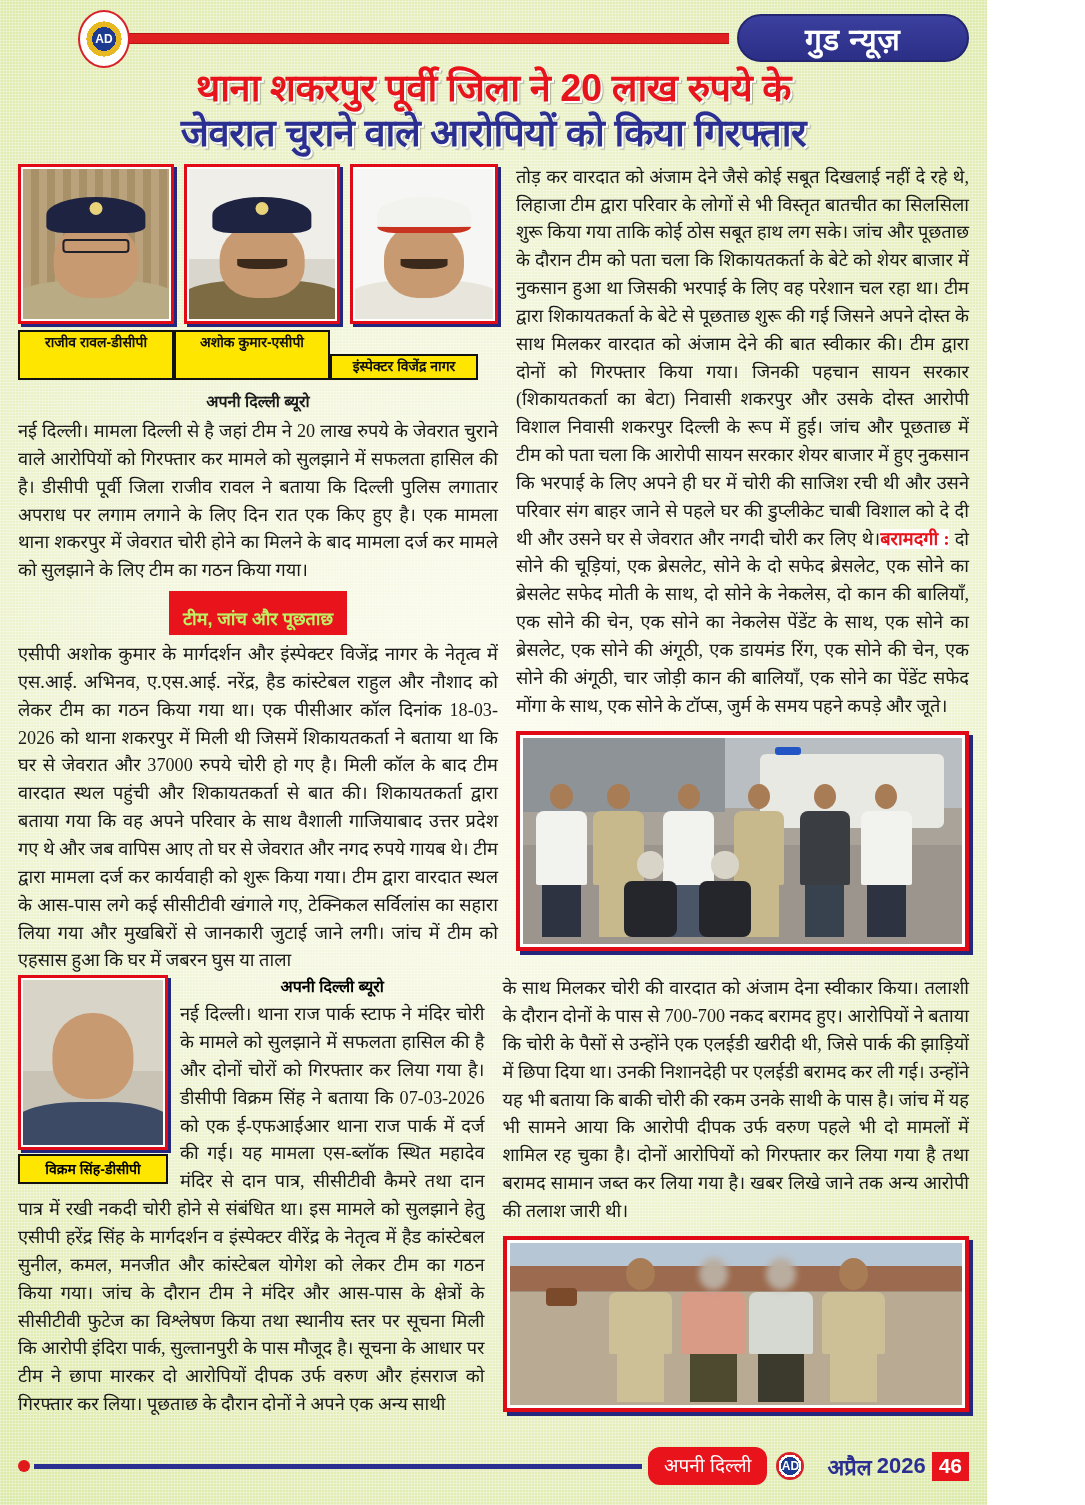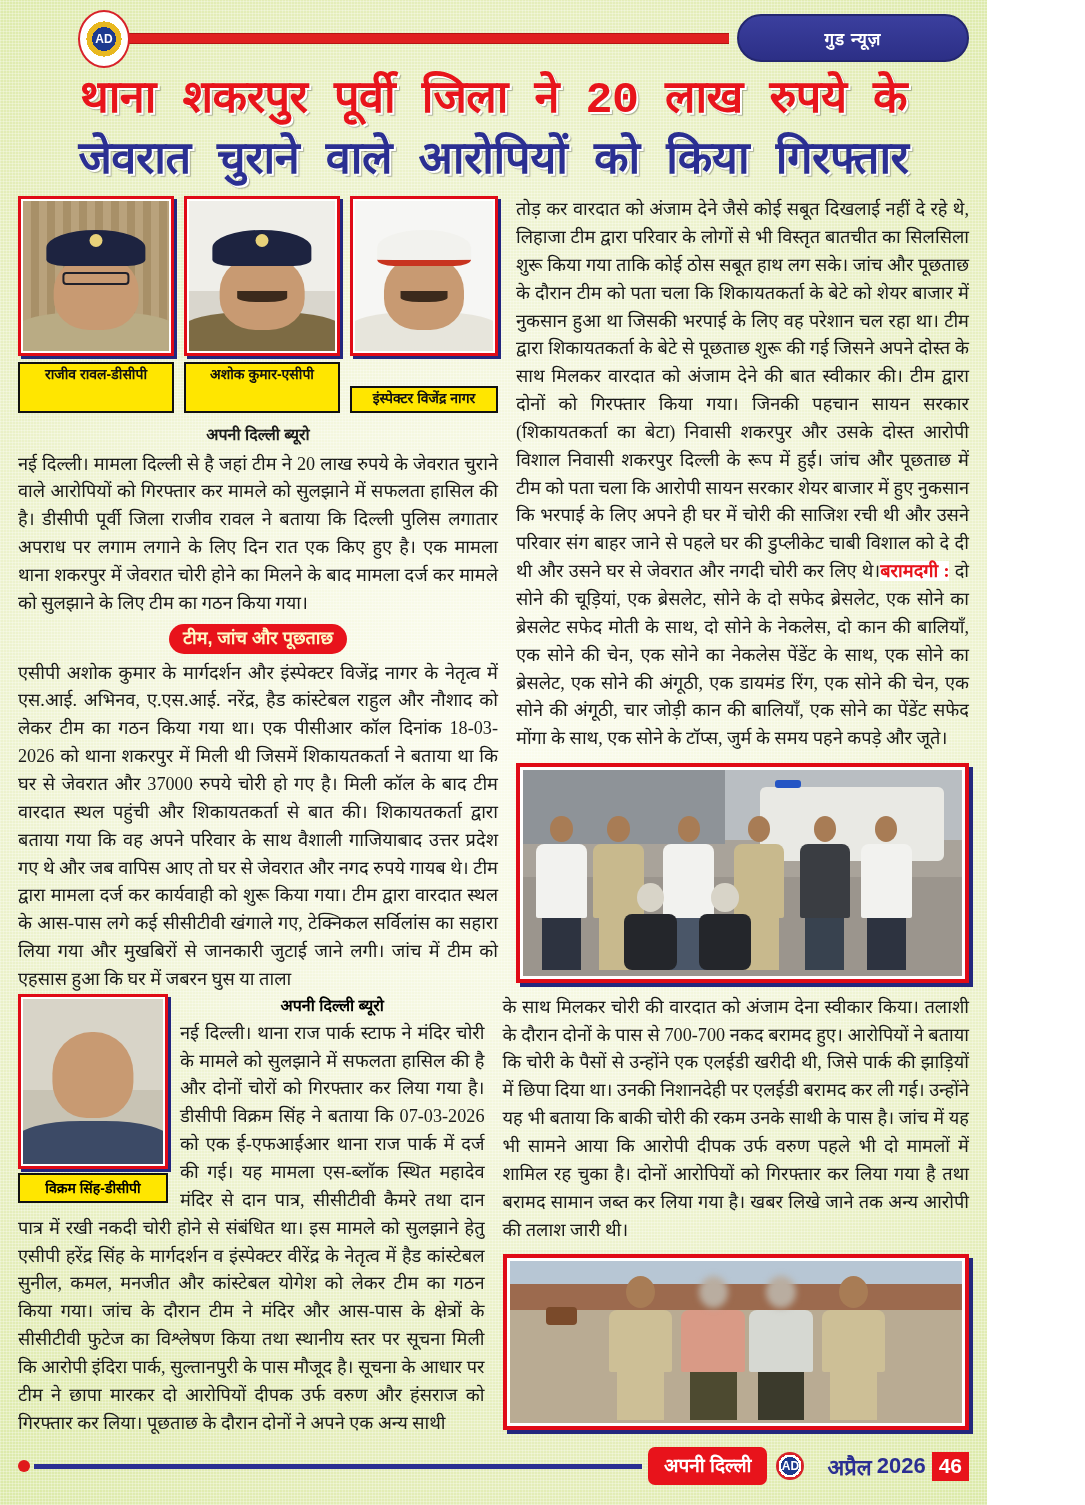--- a/index.html
+++ b/index.html
@@ -67,37 +67,36 @@
     right: 0;
     top: 14px;
     width: 232px;
     height: 48px;
     border-radius: 24px;
     background: linear-gradient(#3b3f9e, #2c2f86);
     border: 2px solid #24276f;
     color: #ffffff;
     font-family: "Liberation Sans", sans-serif;
     font-weight: bold;
-    font-size: 17px;
+    font-size: 30px;
     display: flex;
     align-items: center;
     justify-content: center;
     letter-spacing: 1px;
   }
 
   
   .headline-block { text-align: center; padding: 4px 0 8px; }
   .headline-line {
-    font-family: Liberation Mono, monospace;
-    font-weight: bold;
-    font-size: 45px;
+    font-family: Liberation Sans, sans-serif;
+    font-weight: bold;
+    font-size: 38px;
     line-height: 1.18;
     letter-spacing: -0.5px;
     white-space: nowrap;
-    margin-top: 8px;
   }
   .hl-red  { color: #e8141b; text-shadow: 2px 2px 0 #ffffff, 3px 3px 1px rgba(0,0,0,.28); }
   .hl-blue { color: #2b2f92; text-shadow: 2px 2px 0 #ffffff, 3px 3px 1px rgba(0,0,0,.28); }
 
   .headline2 {
     text-align: center;
     padding: 10px 0 6px;
     white-space: nowrap;
   }
   .headline2 .hl-red, .headline2 .hl-blue {
@@ -171,21 +170,21 @@
     border-radius: 4px;
   }
   .ph .stache {
     position:absolute; left:50%; top:60%;
     transform: translateX(-50%);
     width: 34%; height: 7%;
     border-radius: 0 0 40% 40%;
     background: #3b2a1c;
   }
 
-  .caption-row { display: flex; gap: 10px; margin-top: 6px; }
+  .caption-row { display: flex; gap: 0; margin-top: 6px; }
   .caption {
     background: #ffe600;
     border: 2px solid #111;
     font-family: "Liberation Sans", sans-serif;
     font-weight: bold;
     font-size: 14px;
     color: #111;
     text-align: center;
     padding: 3px 2px 4px;
     line-height: 1.1;
@@ -209,26 +208,25 @@
     color: #1a1a1a;
     text-align: justify;
     text-justify: inter-word;
     hyphens: none;
   }
 
   .subhead-wrap { text-align: center; margin: 6px 0 6px; }
   .subhead {
     display: inline-block;
     background: #e8131b;
-    color: #fef9c3;
+    color: #bef264;
     font-family: "Liberation Sans", sans-serif;
     font-weight: bold;
     font-size: 18px;
-    padding: 1px 14px 5px;
-    border-radius: 16px;
+    padding: 15px 14px 5px;
   }
 
   .kw-red {
     color: #e8131b;
     font-weight: bold;
     background: #ffffff;
   }
 
   
   .group-photo {
@@ -327,23 +325,23 @@
     bottom: 18px;
     height: 42px;
     display: flex;
     align-items: center;
   }
   .foot-dot { width: 12px; height: 12px; border-radius: 50%; background:#e01a1a; }
   .foot-rule { flex: 1; height: 5px; background:#2b2f92; margin-left: 4px; }
   .foot-pill {
     background:#e8131b; color:#fff;
     font-family:"Liberation Sans", sans-serif;
-    font-weight:bold; font-size:19px;
+    font-weight:normal; font-size:19px;
     padding: 5px 16px 7px;
-    border-radius: 7px;
+    border-radius: 12px;
     margin-left: 6px;
   }
   .foot-logo {
     width:28px; height:28px; border-radius:50%;
     background: radial-gradient(circle,#1c3a8f 0 46%, #ffffff 46% 58%, #d8222a 58% 100%);
     margin: 0 7px 0 9px;
     display:flex; align-items:center; justify-content:center;
     color:#fff; font-size:12px; font-weight:bold;
     font-family:"Liberation Sans", sans-serif;
   }

